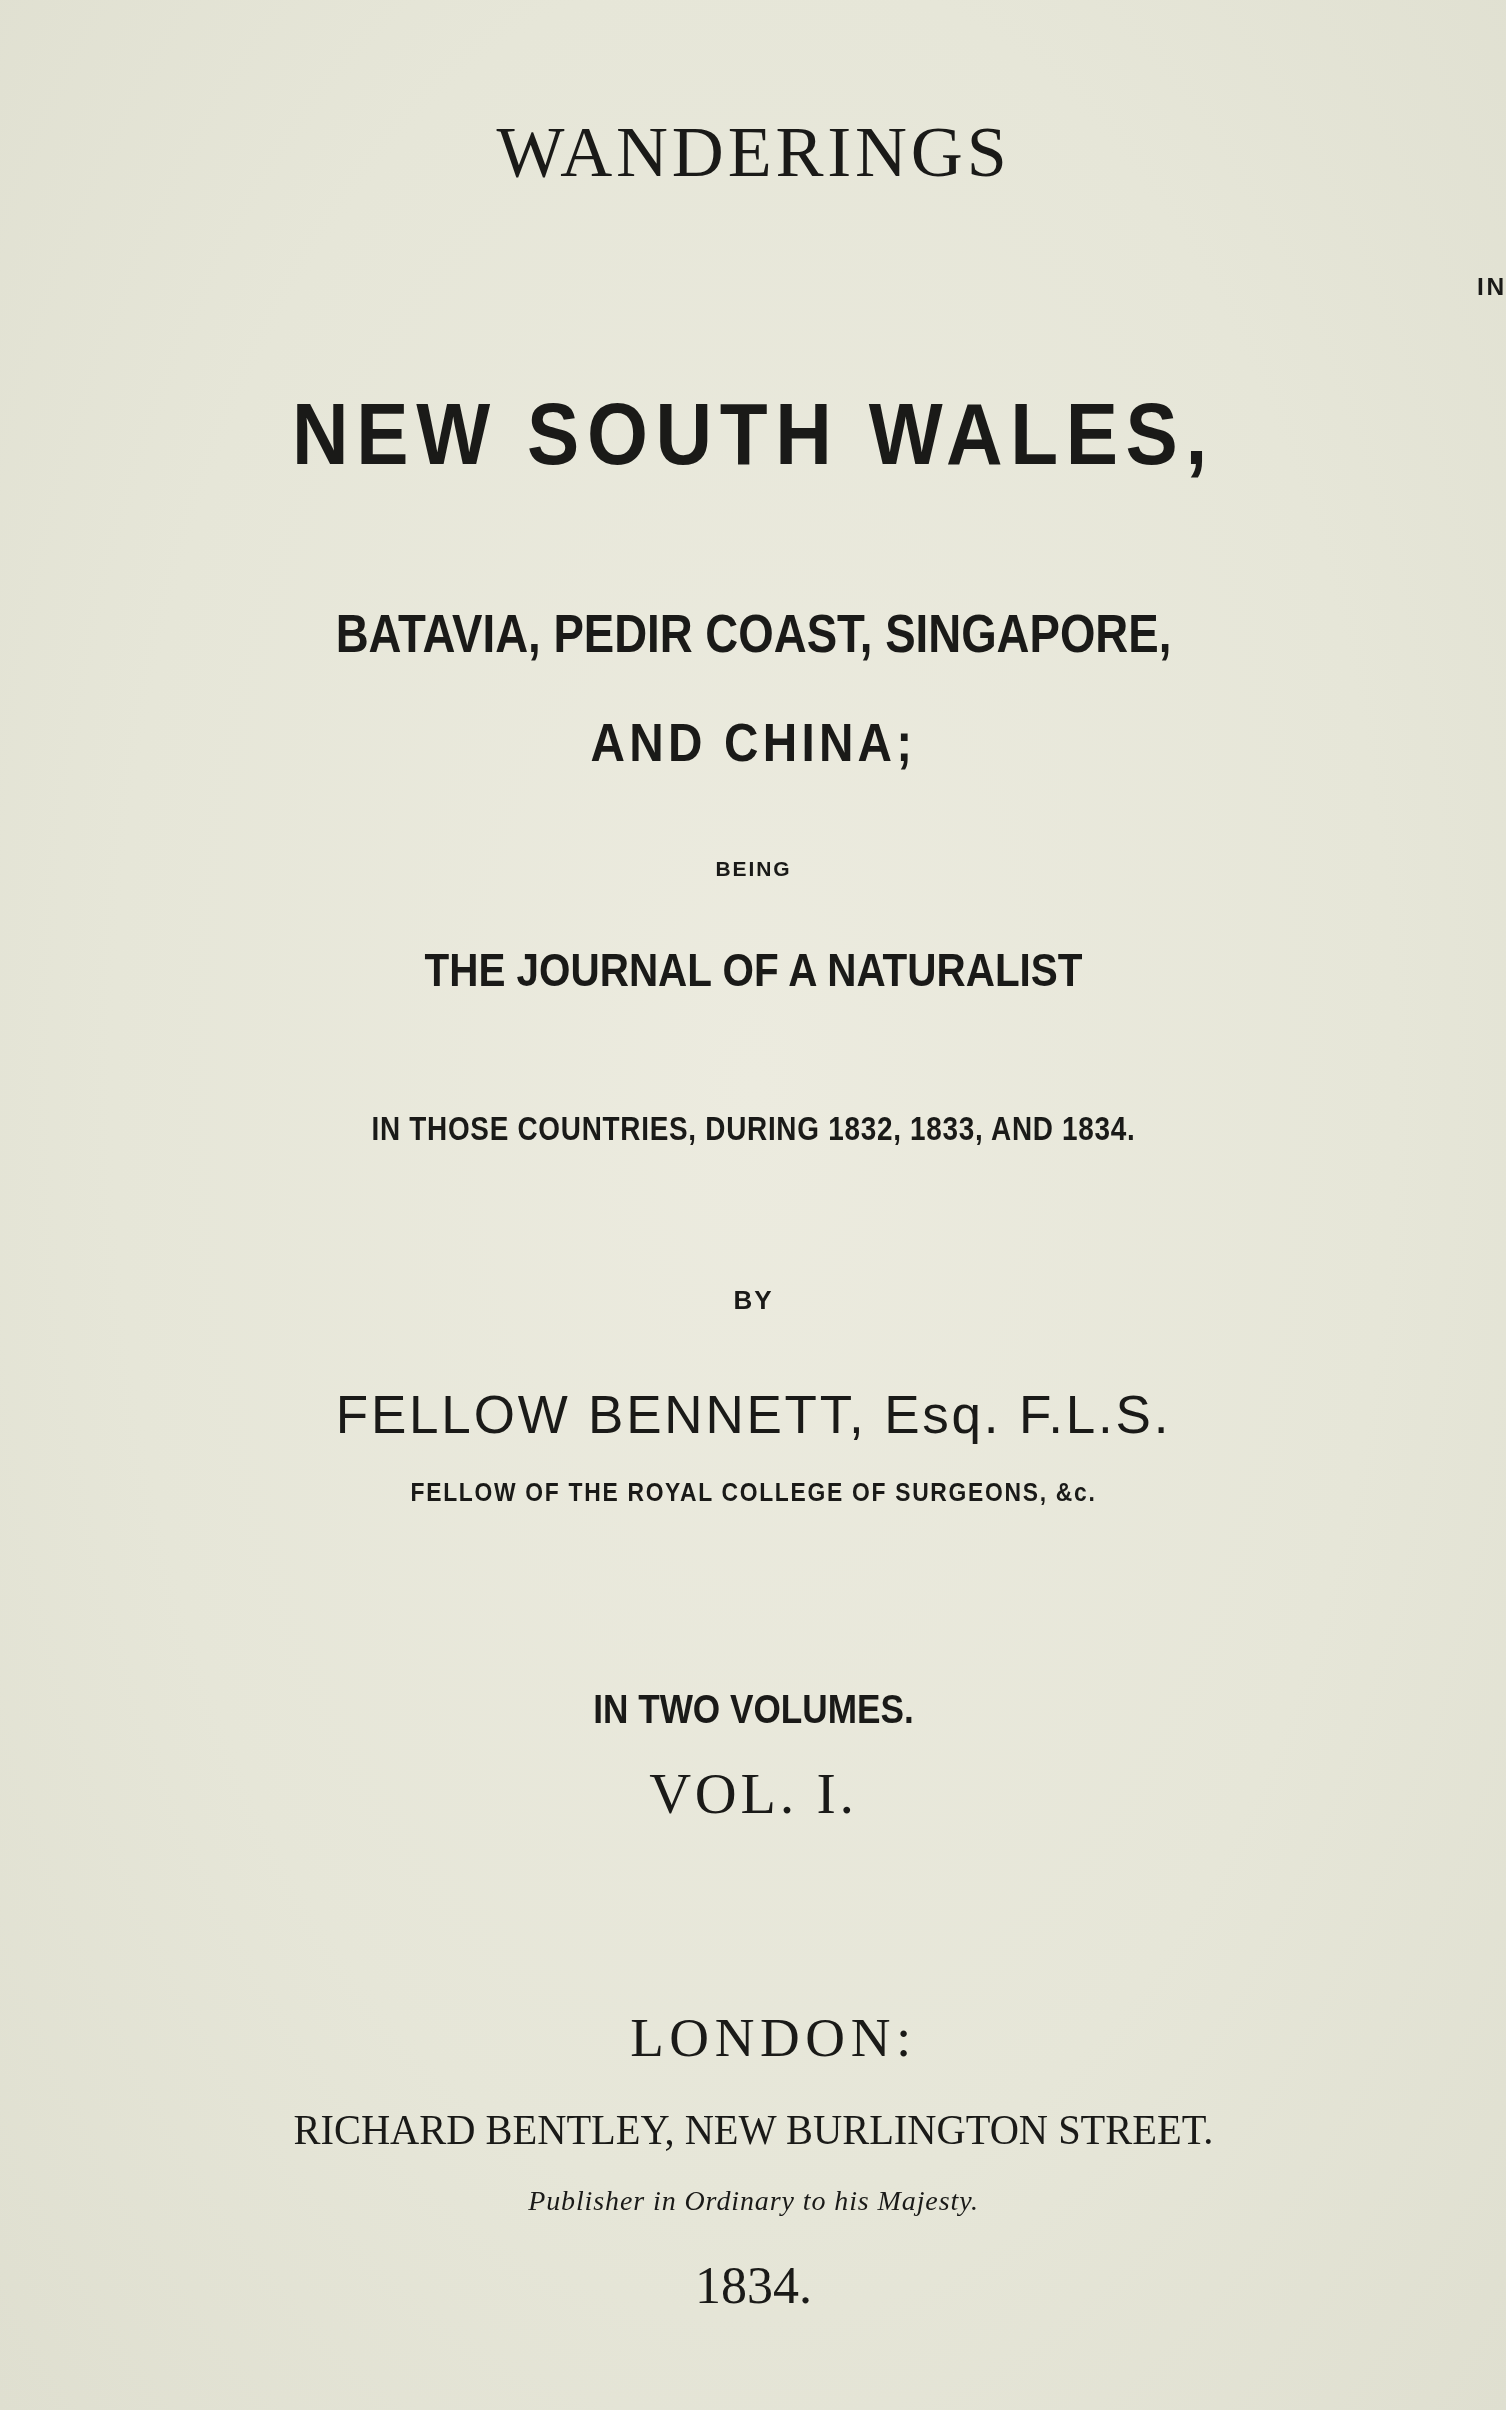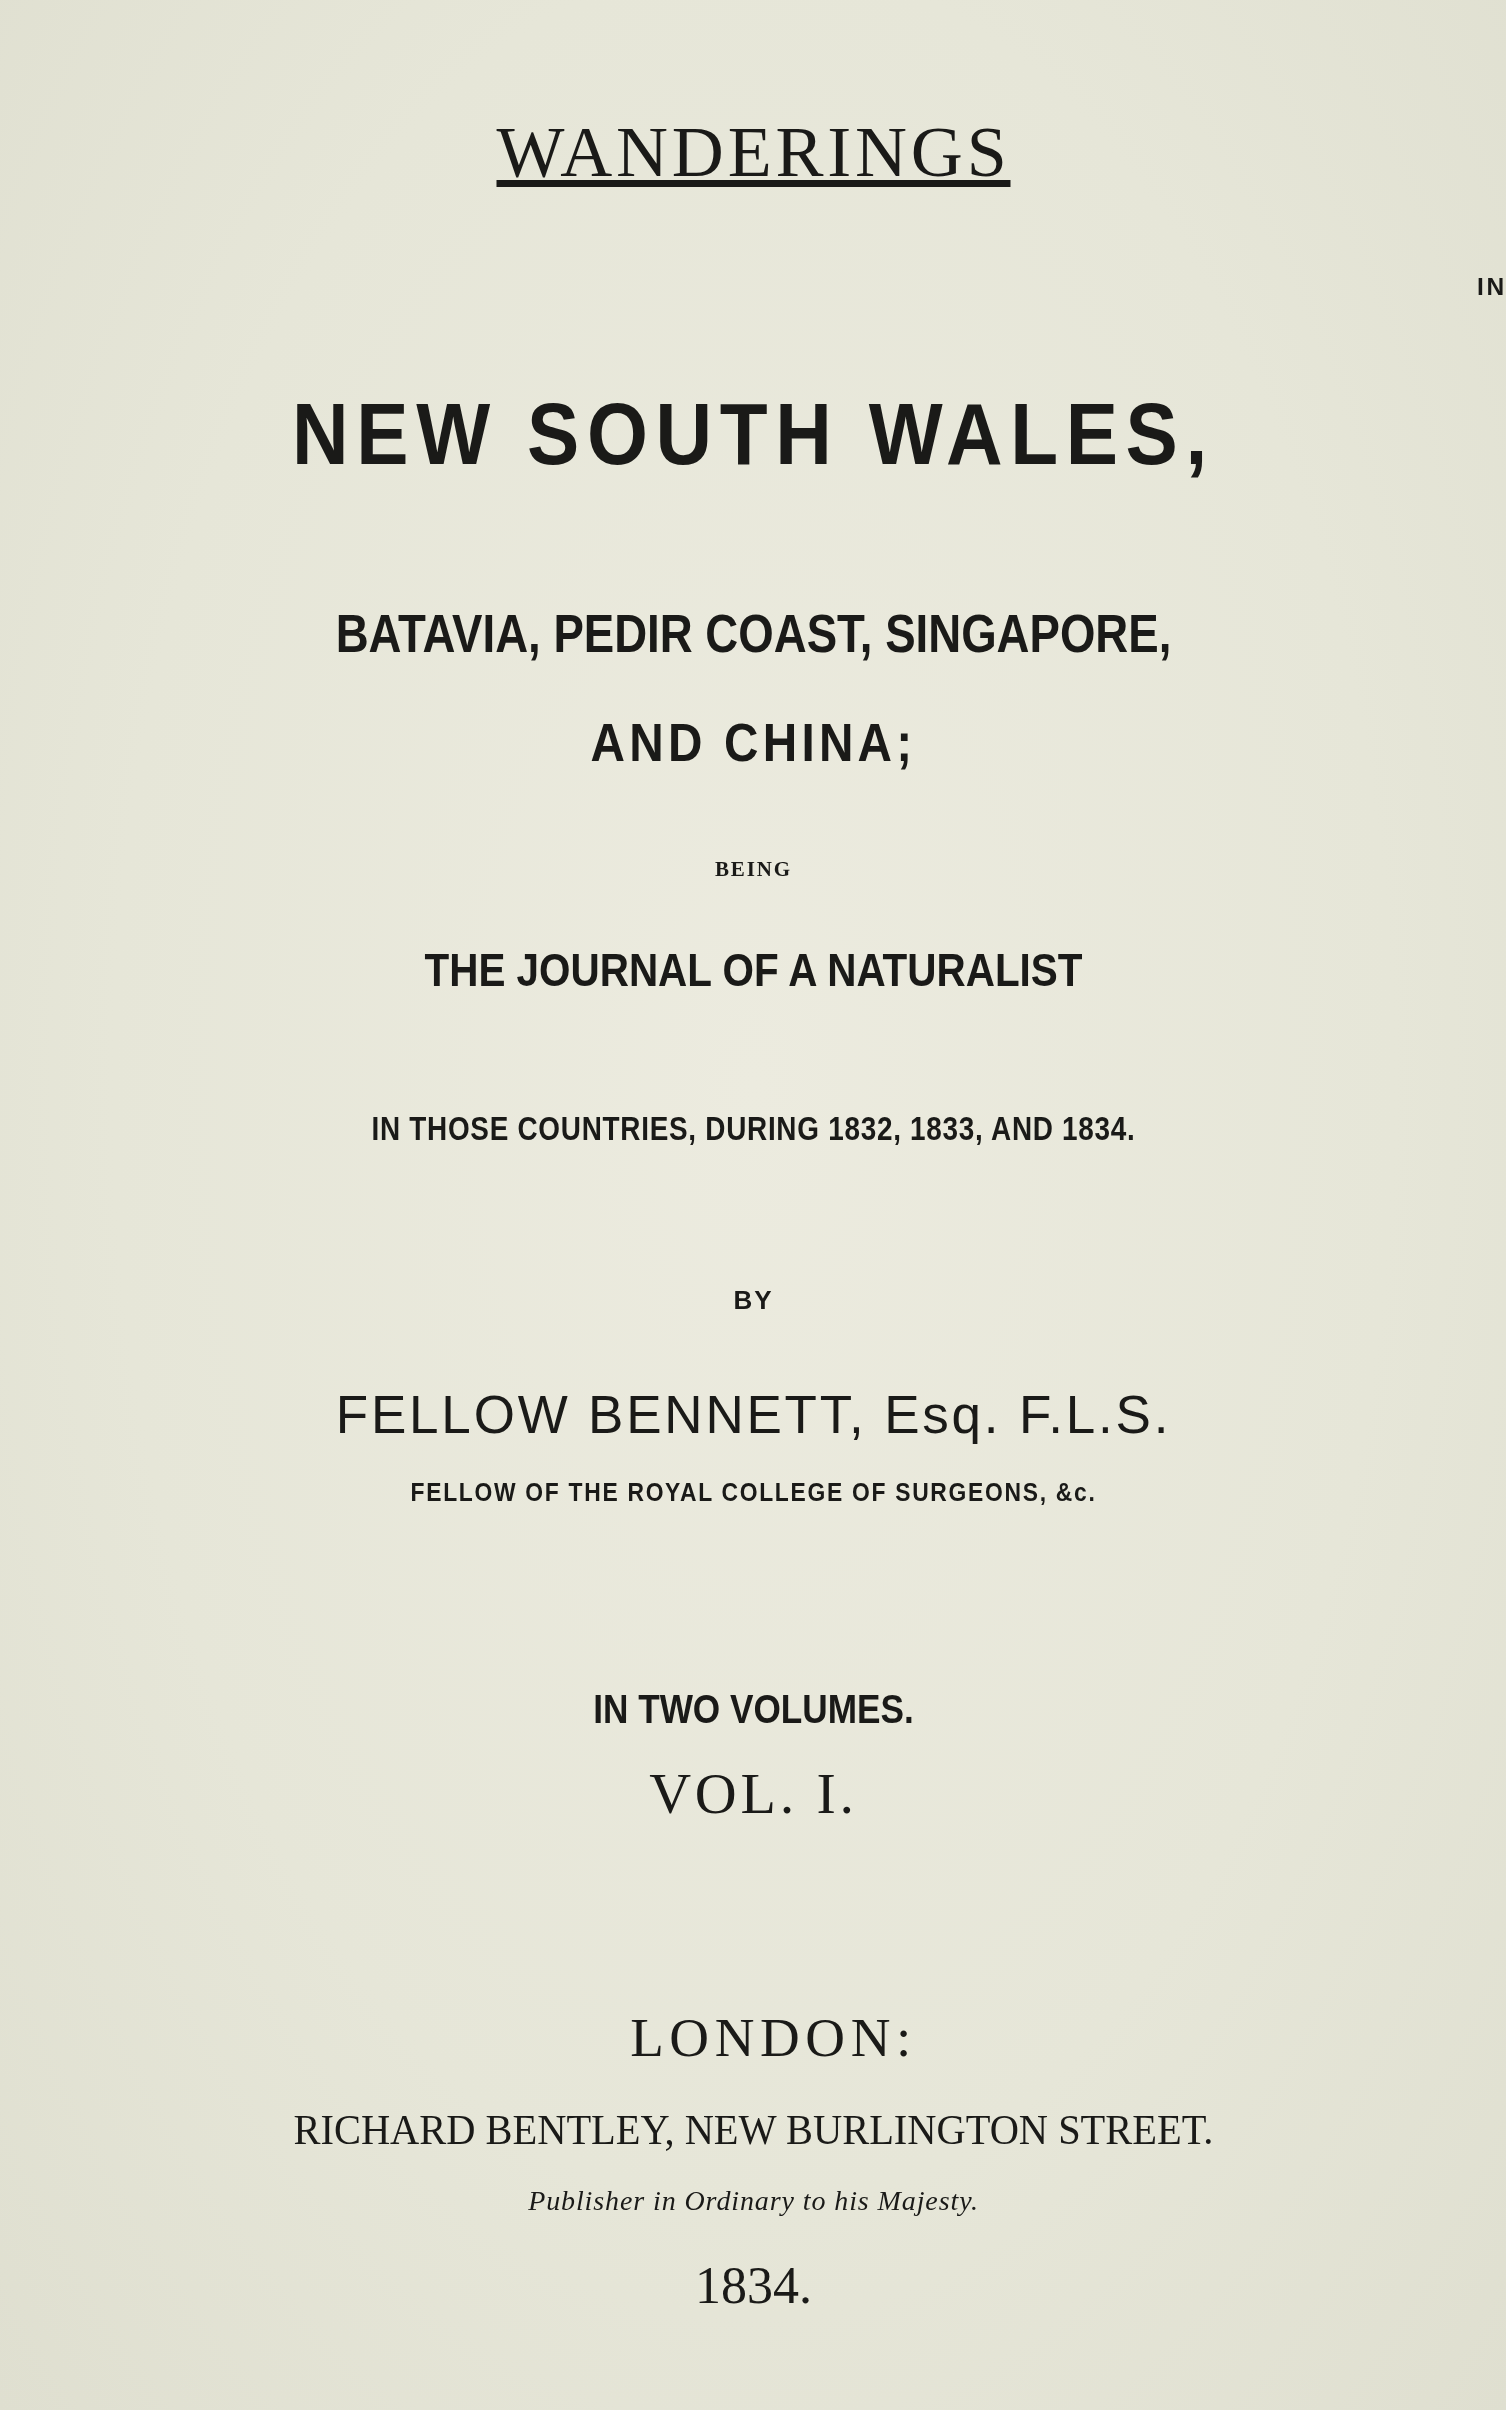--- a/index.html
+++ b/index.html
@@ -1,26 +1,26 @@
 <!DOCTYPE html>
 <html style="font-size:15px"><head>
 <meta charset="utf-8">
 <style>
   html,body{margin:0;padding:0;}
   body{width:1507px;height:2411px;background:#e9e9dc;position:relative;overflow:hidden;
     font-family:"Liberation Serif","DejaVu Serif",serif;color:#1a1a18;}
   .bleed{position:absolute;left:0;top:0;width:1507px;height:2411px;
     background:radial-gradient(ellipse at 50% 45%, #ecebdf 0%, #e6e6d8 60%, #dfdfd0 100%);}
   .line{position:absolute;left:0;width:1507px;text-align:center;white-space:nowrap;}
-  .t1{top:111px;font-size:72px;letter-spacing:3.8px;text-decoration:underline;}
+  .t1{top:111px;font-size:72px;letter-spacing:3.8px;}
   .in{top:273px;font-size:24.5px;font-family:"Liberation Sans",sans-serif;font-weight:bold;letter-spacing:2.8px;text-align:right;}
   .t2{top:384px;font-size:87px;letter-spacing:8.5px;font-family:"Liberation Sans",sans-serif;font-weight:bold;transform:scaleX(0.9);}
   .t3{top:603px;font-size:53px;font-family:"Liberation Sans",sans-serif;font-weight:bold;transform:scaleX(0.86);}
   .t4{top:712px;font-size:53px;letter-spacing:4.7px;font-family:"Liberation Sans",sans-serif;font-weight:bold;transform:scaleX(0.9);}
-  .being{top:857px;font-size:21px;font-family:Liberation Serif, serif;font-weight:bold;letter-spacing:1.9px;}
+  .being{top:857px;font-size:21px;font-family:Liberation Sans, sans-serif;font-weight:bold;letter-spacing:1.9px;}
   .t5{top:942px;font-size:47px;font-family:"Liberation Sans",sans-serif;font-weight:bold;transform:scaleX(0.86);}
   .t6{top:1109px;font-size:34px;font-family:"Liberation Sans",sans-serif;font-weight:bold;transform:scaleX(0.82);letter-spacing:0.9px;}
   .by{top:1285px;font-size:26px;font-family:"Liberation Sans",sans-serif;font-weight:bold;letter-spacing:1.9px;}
   .t7{top:1384px;font-size:53px;letter-spacing:2.8px;font-family:"Liberation Sans",sans-serif;}
   .t8{top:1478px;font-size:25.4px;font-family:"Liberation Sans",sans-serif;font-weight:bold;letter-spacing:1.9px;transform:scaleX(0.9);}
   .t9{top:1687px;font-size:40px;font-family:"Liberation Sans",sans-serif;font-weight:bold;transform:scaleX(0.88);}
   .t10{top:1760px;font-size:58px;letter-spacing:3.8px;}
   .t11{top:2006px;font-size:55px;letter-spacing:5.6px;margin-left:20px;}
   .t12{top:2105px;font-size:43px;transform:scaleX(0.94);}
   .t13{top:2185px;font-size:28px;font-weight:normal;font-style:italic;letter-spacing:0.9px;}

